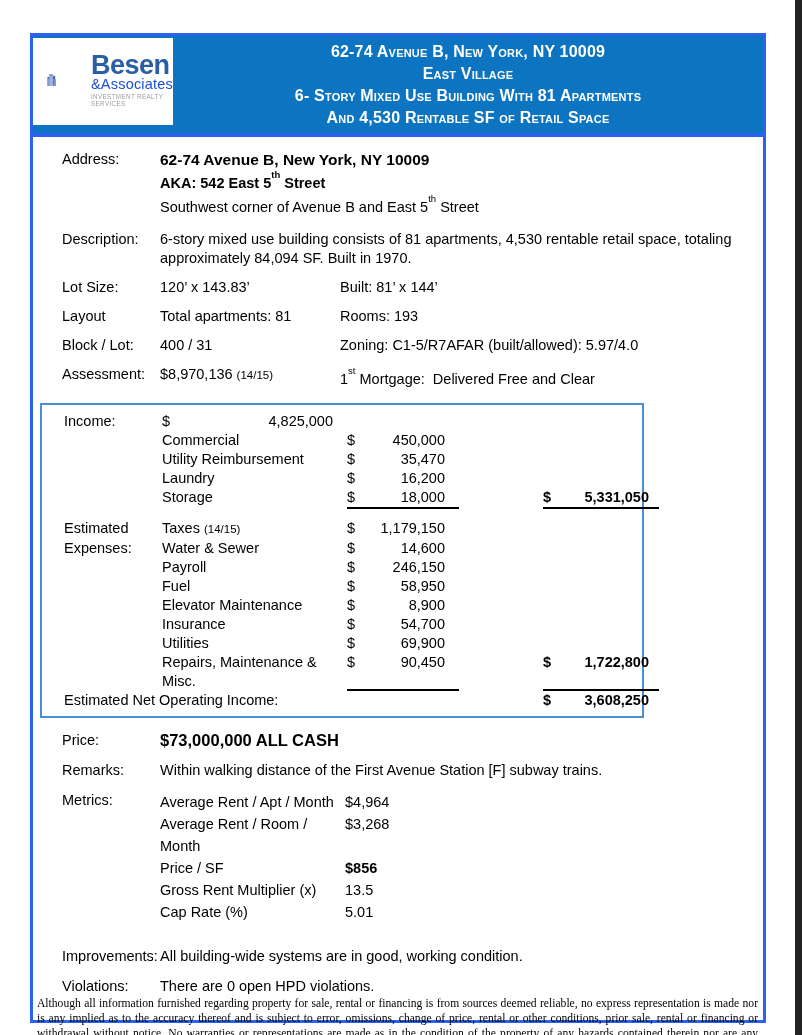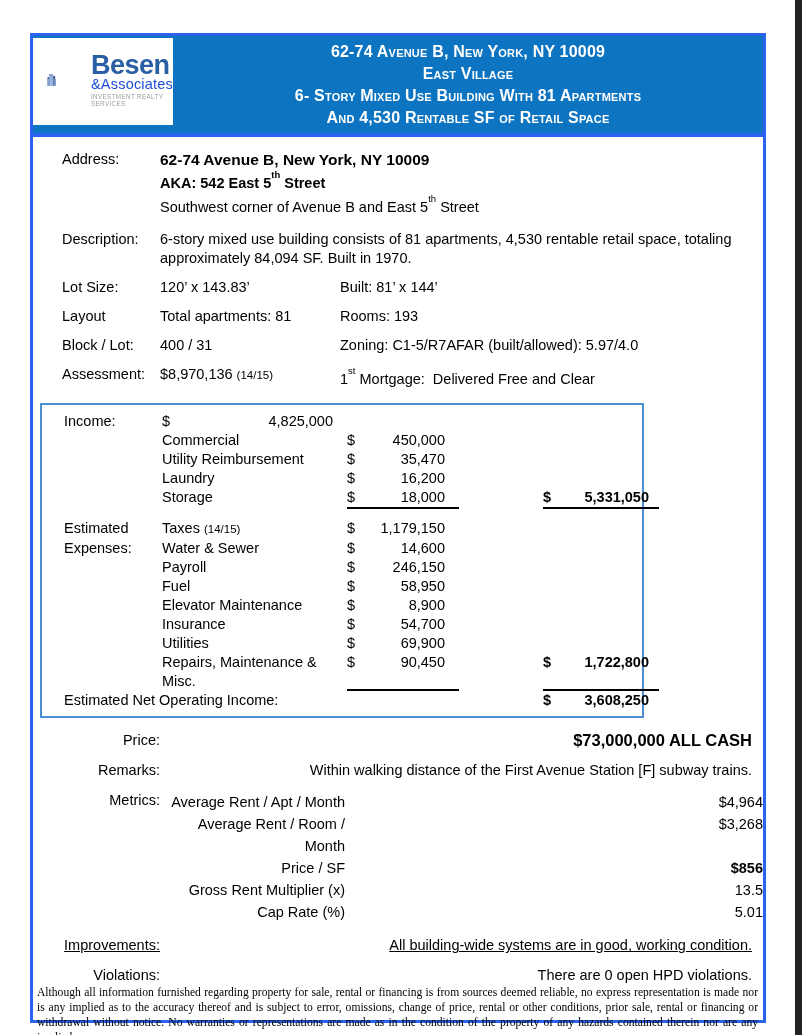--- a/index.html
+++ b/index.html
@@ -35,21 +35,21 @@
   .ir{display:grid;grid-template-columns:98px 185px 112px 84px 116px;margin-left:22px;line-height:19px;}
   .amt,.tot{display:flex;justify-content:space-between;}
   .amt{padding-right:14px;}
   .tot{font-weight:bold;padding-right:10px;}
   .sum{border-bottom:2.5px solid #000;}
   .gap{height:10px;}
   .noi-lbl{grid-column:1/4;}
   
   .mrows{grid-column:2/4;}
   .mr{display:grid;grid-template-columns:185px auto;line-height:22px;}
-  .sec{margin-top:11px;text-align:right;}
+  .sec{margin-top:11px;}
   
   .disclaimer{margin-top:auto;flex:none;padding:0 5px 3px 4px;font-family:"Liberation Serif",serif;
               font-size:11.6px;line-height:15px;text-align:justify;}
 </style>
 </head>
 <body>
 
 <div class="screen">
   <div class="scroll-strip"></div>
 
@@ -298,21 +298,21 @@
             <div>Gross Rent Multiplier (x)</div>
             <div>13.5</div>
           </div>
           <div class="mr">
             <div>Cap Rate (%)</div>
             <div>5.01</div>
           </div>
         </div>
       </div>
 
-      <div class="r sec" style="margin-top:13px;text-decoration:underline;">
+      <div class="r sec" style="margin-top:24px;">
         <div>Improvements:</div>
         <div class="wide">All building-wide systems are in good, working condition.</div>
       </div>
 
       <div class="r sec">
         <div>Violations:</div>
         <div class="wide">There are 0 open HPD violations.</div>
       </div>
 
       <div class="disclaimer">Although all information furnished regarding property for sale, rental or financing is from sources deemed reliable, no express representation is made nor is any implied as to the accuracy thereof and is subject to error, omissions, change of price, rental or other conditions, prior sale, rental or financing or withdrawal without notice. No warranties or representations are made as in the condition of the property of any hazards contained therein nor are any implied.</div>

